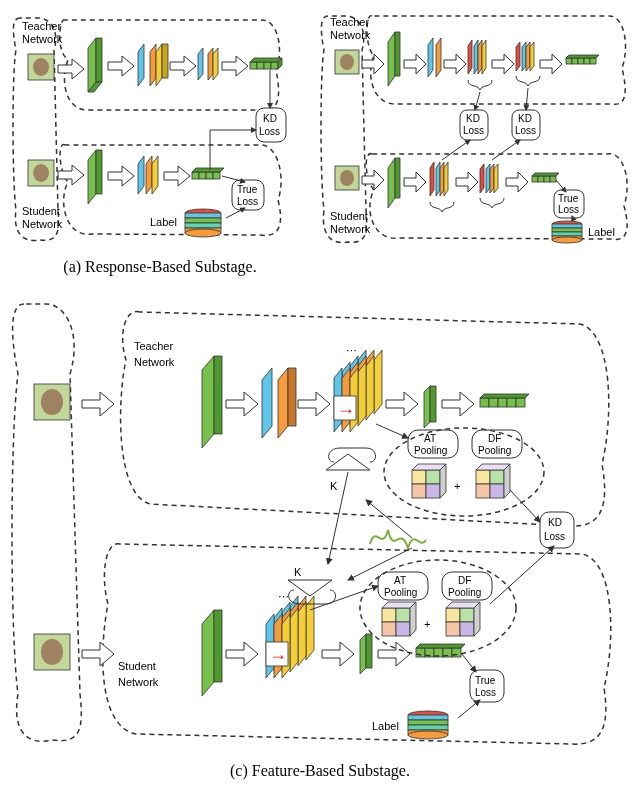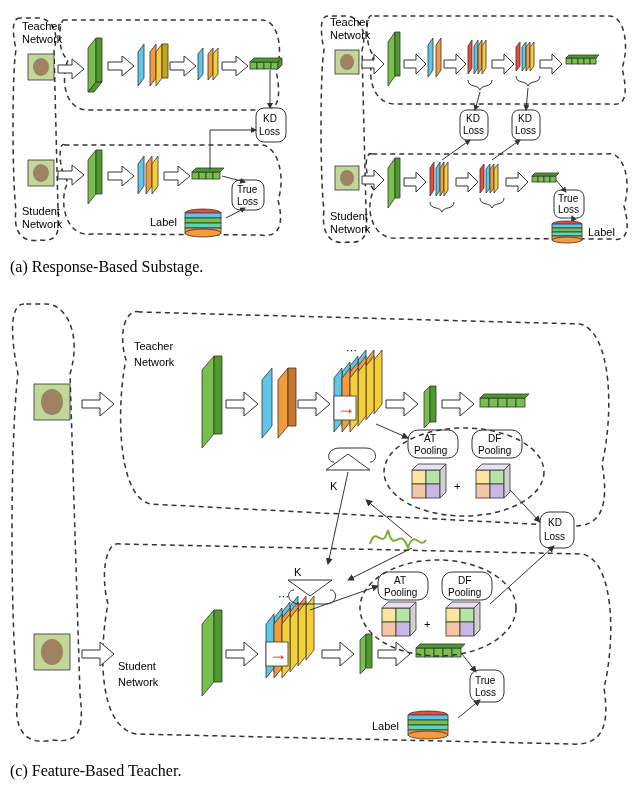--- a/index.html
+++ b/index.html
@@ -7,21 +7,21 @@
     padding: 10px;
     width: 620px;
     font-family: "Times New Roman", serif;
     font-size: 16px;
     background: #fff;
     color: #000;
   }
   .row { display: flex; gap: 10px; }
   .col { flex: 1; }
   .panel-box { position: relative; }
-  .caption { margin: 8px 0 18px; }
+  .caption { text-align: center; margin: 8px 0 18px; }
 
   
   svg { display: block; }
 
   
   .dashblob {
     fill: none;
     stroke: #333;
     stroke-width: 1.5;
     stroke-dasharray: 5 4;
@@ -545,14 +545,14 @@
   <ellipse cx="20" cy="3" rx="20" ry="4" class="c-red edge"></ellipse>
   <rect x="0" y="3" width="40" height="5" class="c-blue edge"></rect>
   <rect x="0" y="8" width="40" height="5" class="c-green edge"></rect>
   <rect x="0" y="13" width="40" height="5" class="c-teal edge"></rect>
   <rect x="0" y="18" width="40" height="5" class="c-orange edge"></rect>
   <ellipse cx="20" cy="23" rx="20" ry="4" class="c-orange edge"></ellipse>
 </g>
 <text class="txt" x="362" y="436">Label</text>
 
 </svg>
-<div class="caption">(c) Feature-Based Teacher.</div>
+<div class="caption">(c) Feature-Based Substage.</div>
 </div>
 
 </body></html>

